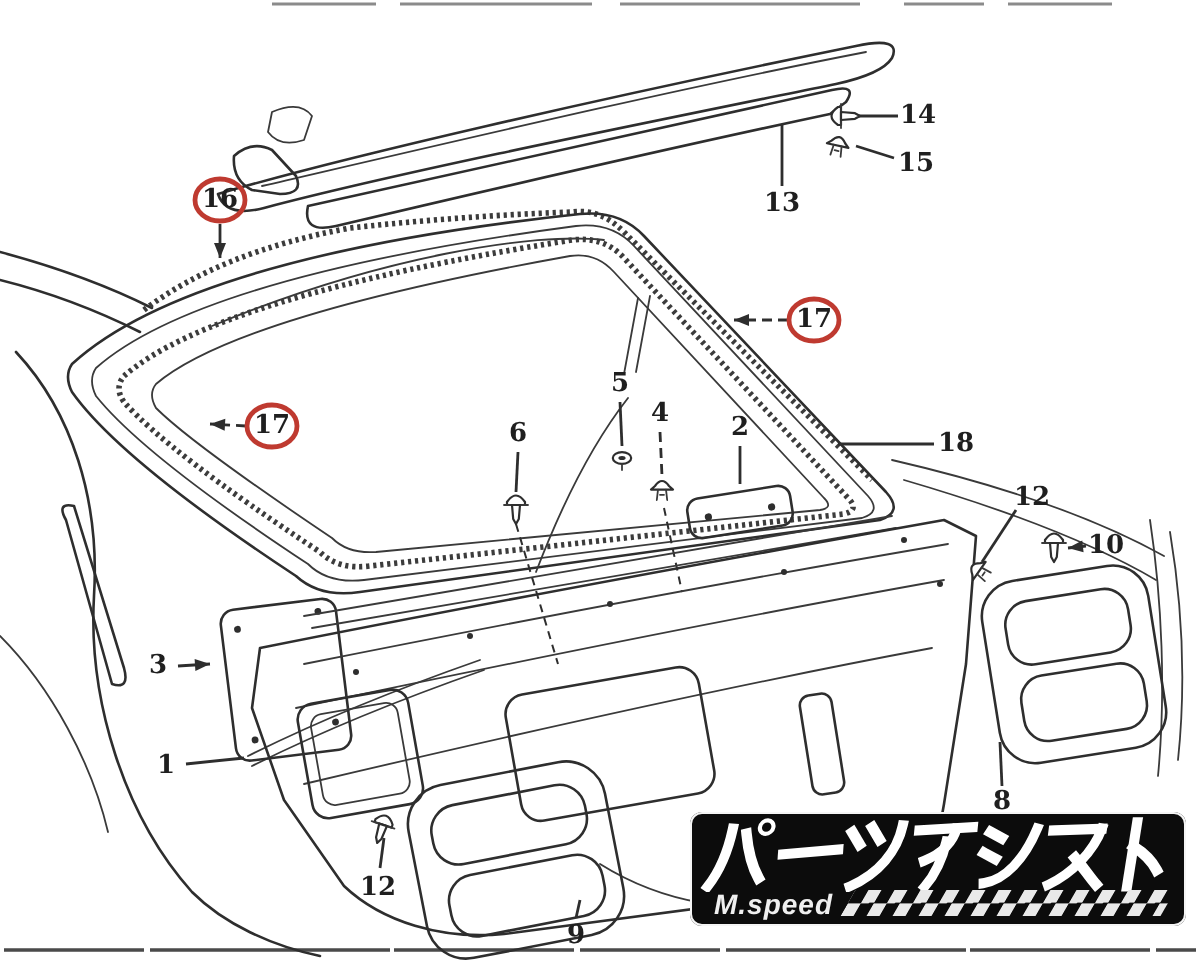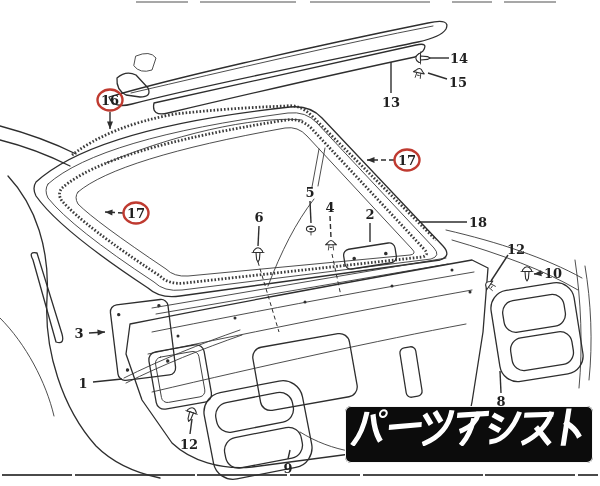--- a/index.html
+++ b/index.html
@@ -230,15 +230,19 @@
           <path d="M3,9 L33,8"></path>
             <path d="M33,8 C30,22 19,36 5,43"></path>
             <path d="M19,26 C25,32 30,38 35,43"></path>
         </g>
         <g transform="translate(210,0) scale(0.82)">
           <path d="M13,4 L13,44"></path>
             <path d="M13,19 C20,23 26,28 30,34"></path>
         </g>
       </g>
     </svg>
+    <div class="banner-row">
+      <span class="mspeed">M.speed</span>
+      <div class="checkers"></div>
+    </div>
   </div>
 
 </div>
 
 </body></html>

